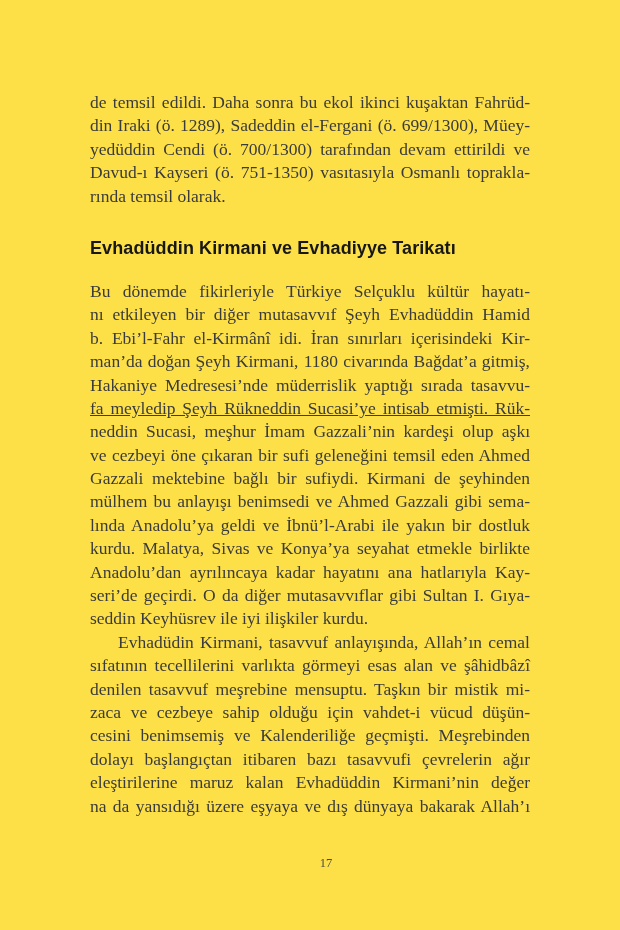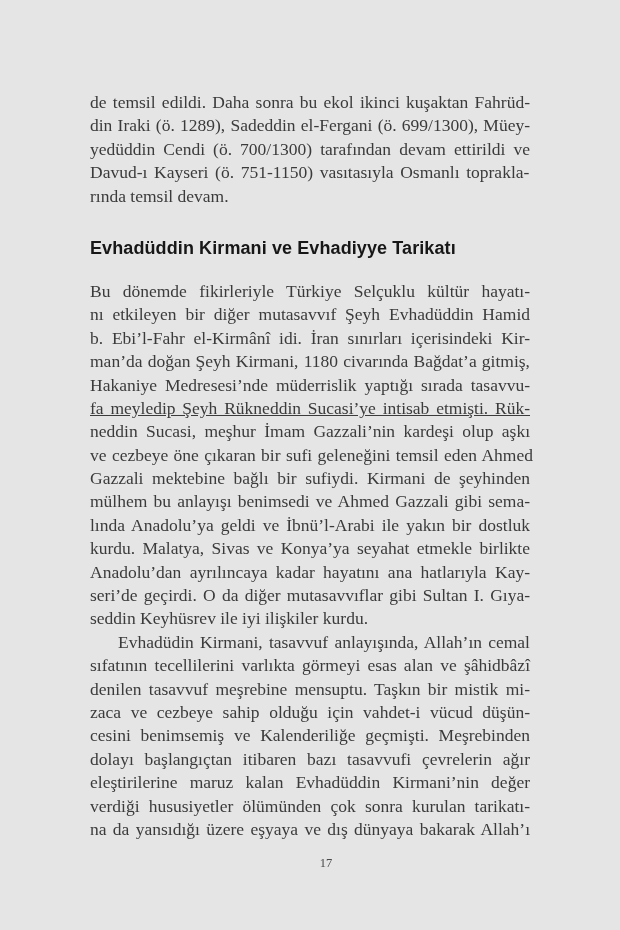--- a/index.html
+++ b/index.html
@@ -4,21 +4,21 @@
 <style>
   html, body {
     margin: 0;
     padding: 0;
     background: #ffffff;
   }
   #page {
     position: relative;
     width: 620px;
     height: 930px;
-    background: #e5e5e5;
+    background: #fde047;
     overflow: hidden;
   }
   #text-column {
     position: absolute;
     left: 90px;
     top: 91px;
     width: 440px;
     font-family: "Liberation Serif", "DejaVu Serif", serif;
     font-size: 17.5px;
     color: #3b3b3b;
@@ -55,47 +55,46 @@
 </style>
 </head>
 <body>
 
 <div id="page">
   <div id="text-column">
       <div class="para">
         <div class="line just" style="word-spacing: 1.90799px;"><span>de temsil edildi. Daha sonra bu ekol ikinci kuşaktan Fahrüd-</span></div>
         <div class="line just" style="word-spacing: 0.849609px;"><span>din Iraki (ö. 1289), Sadeddin el-Fergani (ö. 699/1300), Müey-</span></div>
         <div class="line just" style="word-spacing: 3.70536px;"><span>yedüddin Cendi (ö. 700/1300) tarafından devam ettirildi ve</span></div>
-        <div class="line just" style="word-spacing: 2.29688px;"><span>Davud-ı Kayseri (ö. 751-1150) vasıtasıyla Osmanlı toprakla-</span></div>
-        <div class="line"><span>rında temsil devam.</span></div>
+        <div class="line just" style="word-spacing: 2.29688px;"><span>Davud-ı Kayseri (ö. 751-1350) vasıtasıyla Osmanlı toprakla-</span></div>
+        <div class="line"><span>rında temsil olarak.</span></div>
       </div>
       <div class="heading">Evhadüddin Kirmani ve Evhadiyye Tarikatı</div>
       <div class="para">
         <div class="line just" style="word-spacing: 7.9401px;"><span>Bu dönemde fikirleriyle Türkiye Selçuklu kültür hayatı-</span></div>
         <div class="line just" style="word-spacing: 4.46652px;"><span>nı etkileyen bir diğer mutasavvıf Şeyh Evhadüddin Hamid</span></div>
         <div class="line just" style="word-spacing: 4.3817px;"><span>b. Ebi’l-Fahr el-Kirmânî idi. İran sınırları içerisindeki Kir-</span></div>
         <div class="line just" style="word-spacing: 0.810268px;"><span>man’da doğan Şeyh Kirmani, 1180 civarında Bağdat’a gitmiş,</span></div>
         <div class="line just" style="word-spacing: 3.5375px;"><span>Hakaniye Medresesi’nde müderrislik yaptığı sırada tasavvu-</span></div>
         <div class="line just" style="word-spacing: 2.44866px; text-decoration: underline;"><span>fa meyledip Şeyh Rükneddin Sucasi’ye intisab etmişti. Rük-</span></div>
         <div class="line just" style="word-spacing: 3.98214px;"><span>neddin Sucasi, meşhur İmam Gazzali’nin kardeşi olup aşkı</span></div>
-        <div class="line just" style="word-spacing: 0.996528px;"><span>ve cezbeye öne çıkaran bir sufi geleneğini temsil eden Ahmed</span></div>
+        <div class="line just" style="word-spacing: 0.996528px;"><span>ve cezbeyi öne çıkaran bir sufi geleneğini temsil eden Ahmed</span></div>
         <div class="line just" style="word-spacing: 4.26339px;"><span>Gazzali mektebine bağlı bir sufiydi. Kirmani de şeyhinden</span></div>
         <div class="line just" style="word-spacing: 1.7832px;"><span>mülhem bu anlayışı benimsedi ve Ahmed Gazzali gibi sema-</span></div>
         <div class="line just" style="word-spacing: 2.63281px;"><span>lında Anadolu’ya geldi ve İbnü’l-Arabi ile yakın bir dostluk</span></div>
         <div class="line just" style="word-spacing: 2.9442px;"><span>kurdu. Malatya, Sivas ve Konya’ya seyahat etmekle birlikte</span></div>
         <div class="line just" style="word-spacing: 4.01042px;"><span>Anadolu’dan ayrılıncaya kadar hayatını ana hatlarıyla Kay-</span></div>
         <div class="line just" style="word-spacing: 1.85764px;"><span>seri’de geçirdi. O da diğer mutasavvıflar gibi Sultan I. Gıya-</span></div>
         <div class="line"><span>seddin Keyhüsrev ile iyi ilişkiler kurdu.</span></div>
       </div>
       <div class="para">
         <div class="line just" style="padding-left: 28px; word-spacing: 1.82187px;"><span>Evhadüdin Kirmani, tasavvuf anlayışında, Allah’ın cemal</span></div>
         <div class="line just" style="word-spacing: 2.80804px;"><span>sıfatının tecellilerini varlıkta görmeyi esas alan ve şâhidbâzî</span></div>
         <div class="line just" style="word-spacing: 2.94866px;"><span>denilen tasavvuf meşrebine mensuptu. Taşkın bir mistik mi-</span></div>
         <div class="line just" style="word-spacing: 5.19141px; text-align: center;"><span>zaca ve cezbeye sahip olduğu için vahdet-i vücud düşün-</span></div>
         <div class="line just" style="word-spacing: 5.38125px;"><span>cesini benimsemiş ve Kalenderiliğe geçmişti. Meşrebinden</span></div>
         <div class="line just" style="word-spacing: 6.4401px;"><span>dolayı başlangıçtan itibaren bazı tasavvufi çevrelerin ağır</span></div>
         <div class="line just" style="word-spacing: 7.81875px;"><span>eleştirilerine maruz kalan Evhadüddin Kirmani’nin değer</span></div>
-        <div class="line just" style="word-spacing: 4.80729px;"><span>verdiği hususiyetler ölümünden çok sonra kurulan tarikatı-</span></div>
         <div class="line just" style="word-spacing: 1.96875px;"><span>na da yansıdığı üzere eşyaya ve dış dünyaya bakarak Allah’ı</span></div>
       </div>
     </div>
   <div id="page-number">17</div>
 </div>
 
 </body></html>

